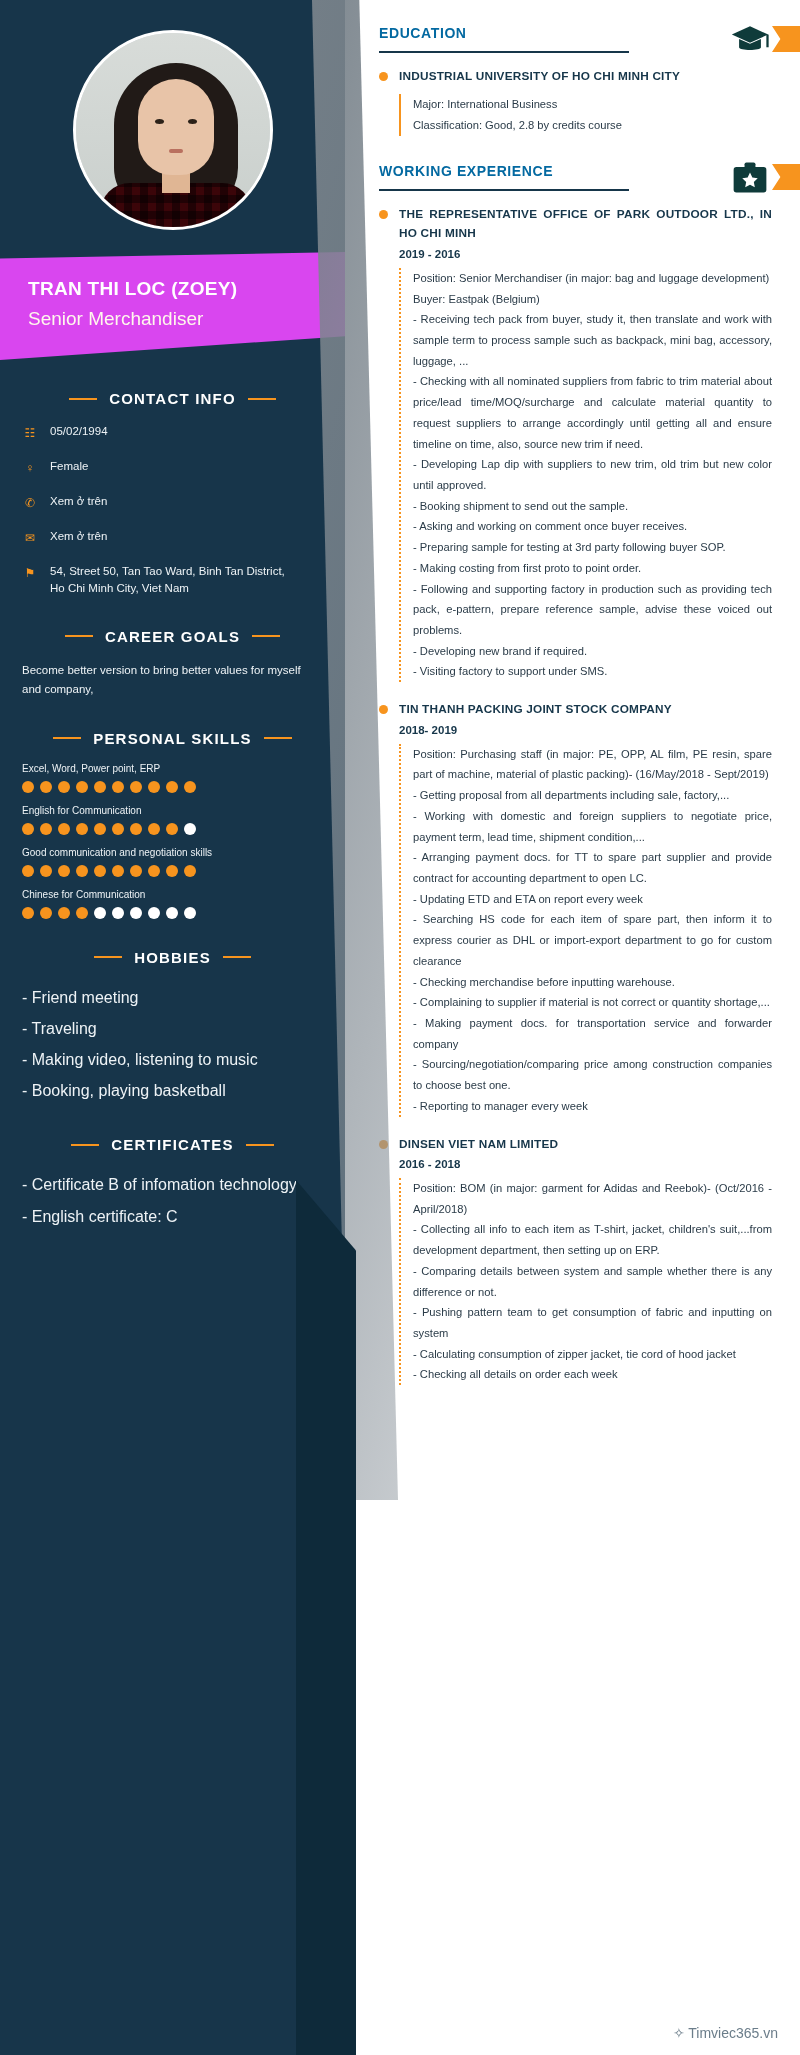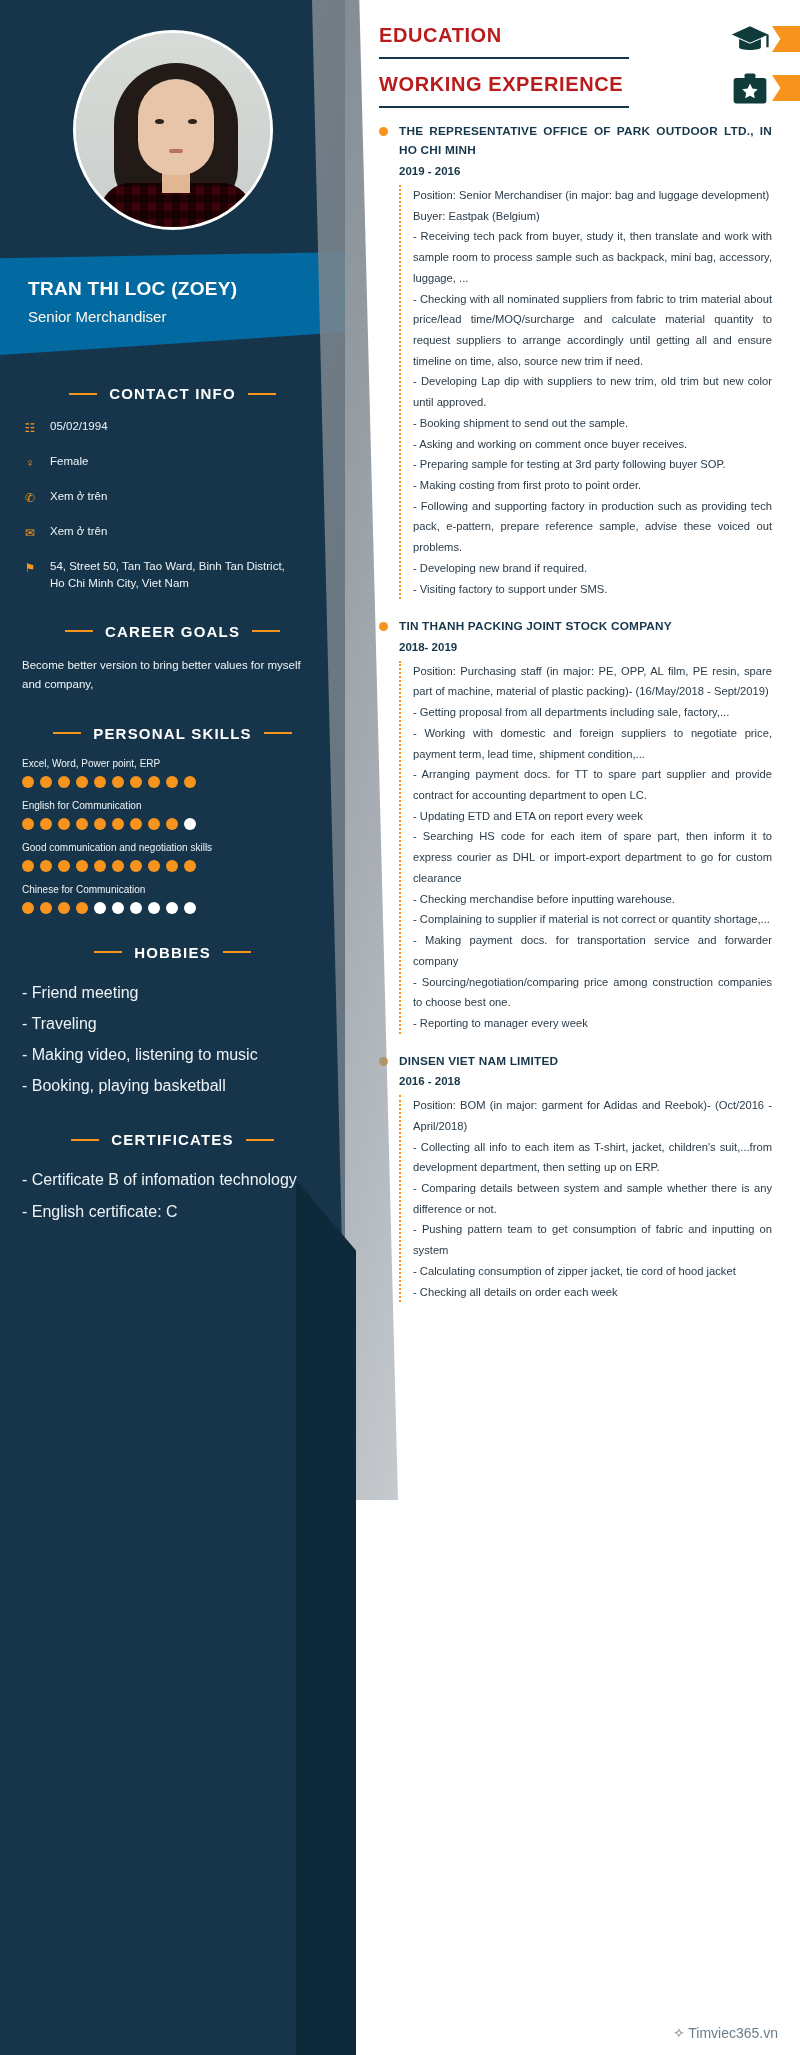--- a/index.html
+++ b/index.html
@@ -57,30 +57,30 @@
                 repeating-linear-gradient(0deg,#7b2430 0 8px,#45101a 8px 16px);
     background-blend-mode: multiply;
     border-radius: 30px 30px 0 0;
   }
   .ph-neck { position:absolute; left:86px; top:136px; width:28px; height:24px; background:#e0b694; }
 
   
   .name-banner {
     position: relative;
     margin-top: 22px;
-    background: #0369a1;
+    background: #d946ef;
     color: #fff;
     padding: 26px 28px 30px 28px;
     width: 100%;
     clip-path: polygon(0 6%, 100% 0, 100% 78%, 0 100%);
   }
   .name-banner h1 {
     font-size: 19px; font-weight: bold; letter-spacing: .3px;
   }
-  .name-banner .role { font-size: 15px; margin-top: 8px; color: #fff7ec; }
+  .name-banner .role { font-size: 19px; margin-top: 8px; color: #fff7ec; }
 
   .sec-head {
     display: flex; align-items: center; justify-content: center;
     gap: 12px; margin: 30px 0 16px 0;
   }
   .sec-head .bar { width: 28px; height: 2px; background: #f7941e; }
   .sec-head h2 { font-size: 15px; letter-spacing: 1.2px; font-weight: bold; }
 
   .left-body { padding: 0 22px; }
   .contact-row { display: flex; align-items: flex-start; gap: 12px; margin-bottom: 16px; font-size: 11.5px; line-height: 1.5; color:#eef3f6;}
@@ -106,21 +106,21 @@
     position: absolute; z-index: 6; top: 1180px; left: 296px; width: 60px; height: 880px;
     background: #0e2a3a;
     clip-path: polygon(0 0, 100% 8%, 100% 100%, 0 100%);
     pointer-events: none;
   }
 
   
   .right { position: relative; flex: 1; padding: 24px 28px 40px 34px; }
   .r-sec-head { position: relative; margin-bottom: 14px; }
   .r-sec-head h2 {
-    font-size: 20px; font-weight: bold; letter-spacing: .6px; color: #b91c1c;
+    font-size: 14px; font-weight: bold; letter-spacing: .6px; color: #0369a1;
     padding-bottom: 8px; display: inline-block;
   }
   .r-rule { height: 2px; background: #16364a; width: 250px; margin-top: 2px; }
   .badge {
     position: absolute; right: 0; top: -4px; width: 44px; height: 40px;
   }
   .badge-tail { position:absolute; right:-28px; top:6px; width:28px; height:26px; background:#f7941e;
      clip-path: polygon(0 0, 100% 0, 100% 100%, 0 100%, 30% 50%); }
 
   .entry { position: relative; padding-left: 20px; margin-bottom: 18px; }
@@ -314,20 +314,30 @@
       <div class="badge">
         <svg viewBox="0 0 48 44" width="44" height="40" aria-hidden="true">
           <path d="M4 16 L24 7 L44 16 L24 25 Z" fill="#0f3b3a"></path>
           <path d="M12 21 v9 c0 4 24 4 24 0 v-9 l-12 5 z" fill="#0f3b3a"></path>
           <rect x="42" y="16" width="2.5" height="14" fill="#0f3b3a"></rect>
         </svg>
         <div class="badge-tail"></div>
       </div>
     </div>
 
+    <div class="edu-block">
+      <div class="entry">
+        <span class="bullet"></span>
+        <h3>INDUSTRIAL UNIVERSITY OF HO CHI MINH CITY</h3>
+        <div class="detail solid">
+          <p>Major: International Business</p>
+          <p>Classification: Good, 2.8 by credits course</p>
+        </div>
+      </div>
+    </div>
 
     <div class="r-sec-head">
       <h2>WORKING EXPERIENCE</h2>
       <div class="r-rule"></div>
       <div class="badge">
         <svg viewBox="0 0 48 44" width="44" height="40" aria-hidden="true">
           <rect x="6" y="10" width="36" height="28" rx="3" fill="#0f3b3a"></rect>
           <rect x="18" y="5" width="12" height="6" rx="2" fill="#0f3b3a"></rect>
           <polygon points="24,16 26.6,21.4 32.5,22.2 28.2,26.3 29.3,32.2 24,29.3 18.7,32.2 19.8,26.3 15.5,22.2 21.4,21.4" fill="#ffffff"></polygon>
         </svg>
@@ -335,21 +345,21 @@
       </div>
     </div>
 
     <div class="entry">
       <span class="bullet"></span>
       <h3>THE REPRESENTATIVE OFFICE OF PARK OUTDOOR LTD., IN HO CHI MINH</h3>
       <div class="years">2019 - 2016</div>
       <div class="detail">
         <p>Position: Senior Merchandiser (in major: bag and luggage development)</p>
         <p> Buyer: Eastpak (Belgium)</p>
-        <p>- Receiving tech pack from buyer, study it, then translate and work with sample room to process sample such as backpack, mini bag, accessory, luggage, ...</p>
+        <p>- Receiving tech pack from buyer, study it, then translate and work with sample term to process sample such as backpack, mini bag, accessory, luggage, ...</p>
         <p>- Checking with all nominated suppliers from fabric to trim material about price/lead time/MOQ/surcharge and calculate material quantity to request suppliers to arrange accordingly until getting all and ensure timeline on time, also, source new trim if need.</p>
         <p>- Developing Lap dip with suppliers to new trim, old trim but new color until approved.</p>
         <p>- Booking shipment to send out the sample.</p>
         <p>- Asking and working on comment once buyer receives.</p>
         <p>- Preparing sample for testing at 3rd party following buyer SOP.</p>
         <p>- Making costing from first proto to point order.</p>
         <p>- Following and supporting factory in production such as providing tech pack, e-pattern, prepare reference sample, advise these voiced out problems.</p>
         <p>- Developing new brand if required.</p>
         <p>- Visiting factory to support under SMS.</p>
       </div>

